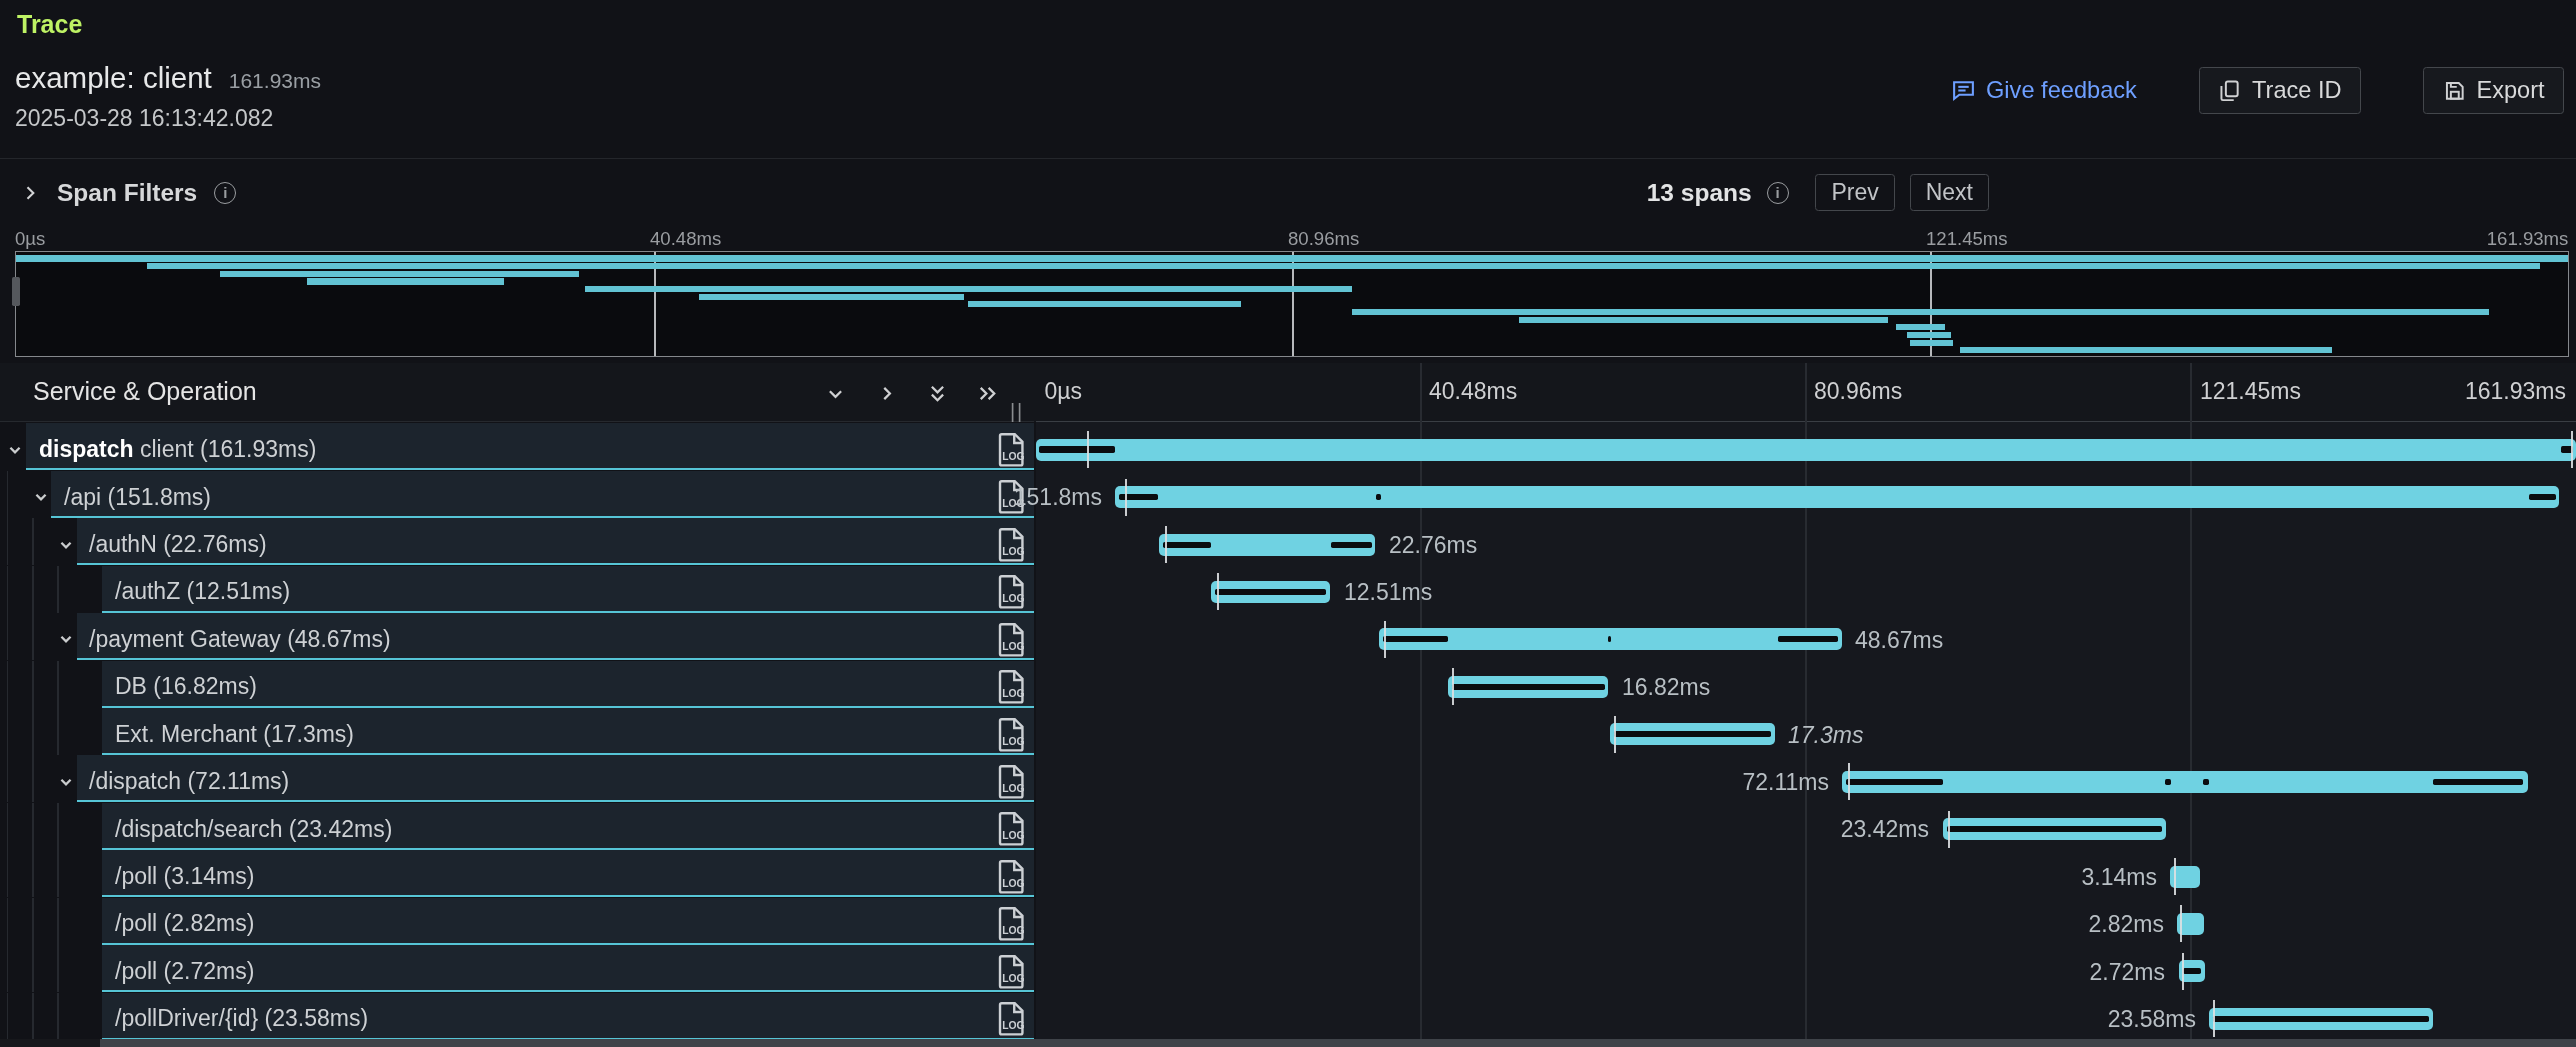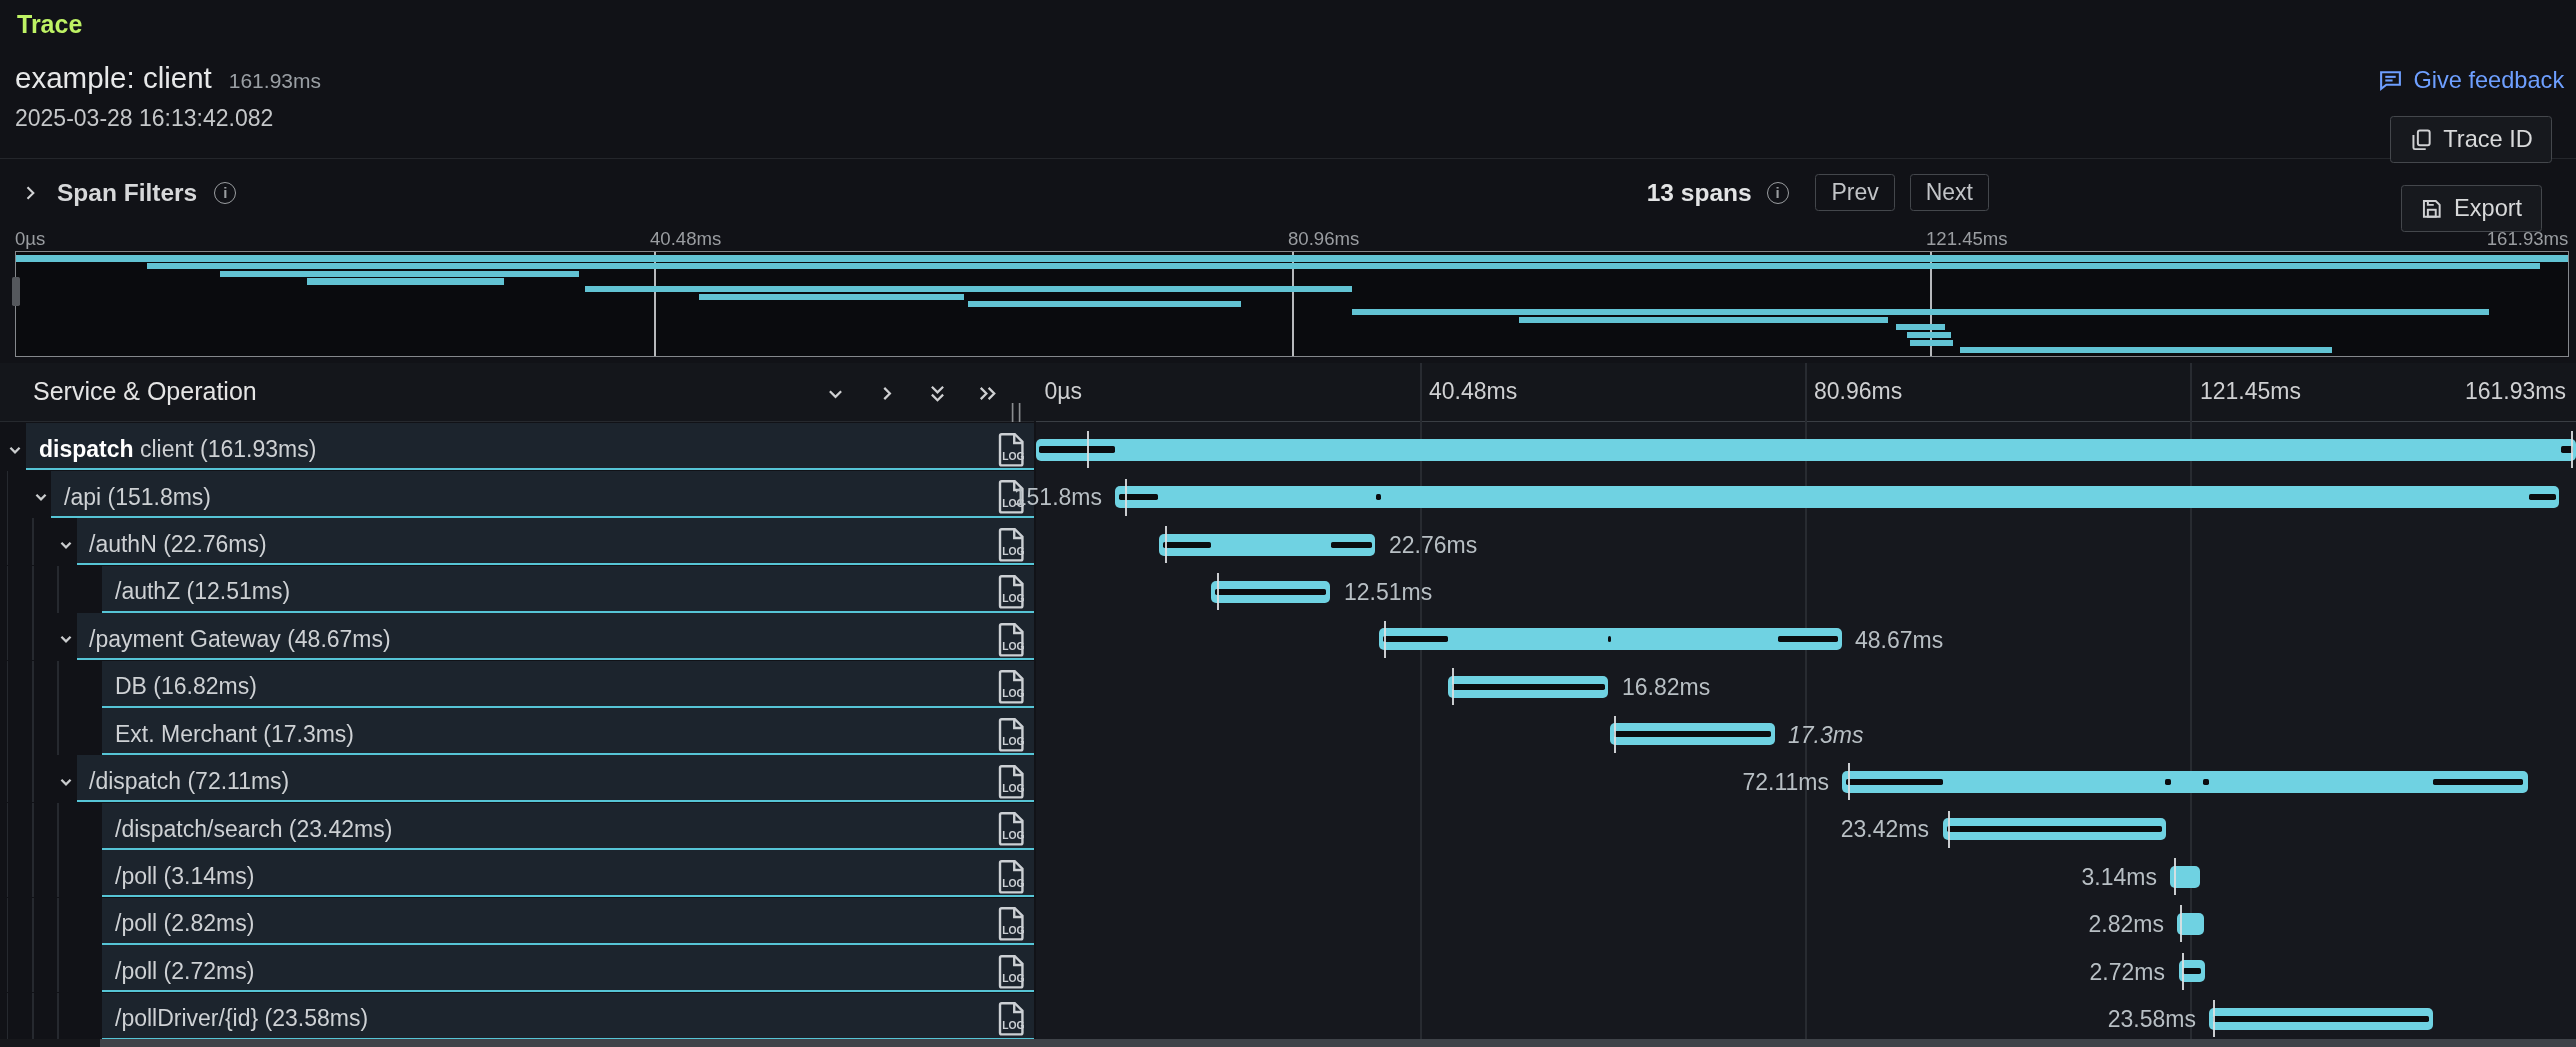--- a/index.html
+++ b/index.html
@@ -6,24 +6,24 @@
   html,body { width:2576px; height:1048px; background:#111217; overflow:hidden;
     font-family:"Liberation Sans", sans-serif; color:#d8d9da; }
 
   
   #top-header { position:absolute; left:0; top:0; width:2576px; height:159px; border-bottom:0.8px solid #24262b; }
   #trace-title { position:absolute; left:17px; top:10px; font-size:25px; font-weight:700; color:#bef264; }
   #trace-name-row { position:absolute; left:15px; top:61px; display:flex; align-items:baseline; gap:17px; }
   #trace-name { font-size:29.5px; font-weight:500; color:#e7e8e9; }
   #trace-duration { font-size:21px; color:#9a9fa4; }
   #trace-timestamp { position:absolute; left:15px; top:105px; font-size:23px; color:#c5c7c9; }
-  #header-actions { position:absolute; right:11.8px; top:67px; display:flex; align-items:center; gap:22px;flex-direction:column; }
+  #header-actions { position:absolute; right:11.8px; top:67px; display:flex; align-items:center; gap:22px; }
   #feedback-link { display:flex; align-items:center; gap:10px; color:#6e9fff; font-size:23.6px; cursor:pointer; }
   .hdr-btn { display:flex; align-items:center; gap:10px; height:47px; padding:0 18.6px;
-    background:#17191e; border:0.8px solid #44474c; border-radius:3.4px; font-size:23.6px; color:#d8d9da; cursor:pointer; }
+    background:#17191e; border:0.8px solid #44474c; border-radius:3.4px; font-size:23.6px; color:#d8d9da; cursor:pointer;margin-left:40px; }
 
   
   #filters-bar { position:absolute; left:0; top:159px; width:2048px; height:67px; }
   #filters-left { position:absolute; left:20px; top:0; height:67px; display:flex; align-items:center; gap:17px; }
   #span-filters-label { font-size:24.5px; font-weight:600; color:#d7d8da; }
   .info-icon { width:22px; height:22px; border:1.7px solid #9a9da0; border-radius:50%;
     color:#9a9da0; font-size:15px; display:flex; align-items:center; justify-content:center; font-weight:700; }
   #filters-right { position:absolute; right:59px; top:0; height:67px; display:flex; align-items:center; gap:15px; }
   #span-count { font-size:24.5px; font-weight:700; color:#e3e4e5;margin-left:7px; }
   .nav-btn { height:37px; padding:0 15px; background:transparent; border:0.8px solid #44474c; border-radius:3.4px;

